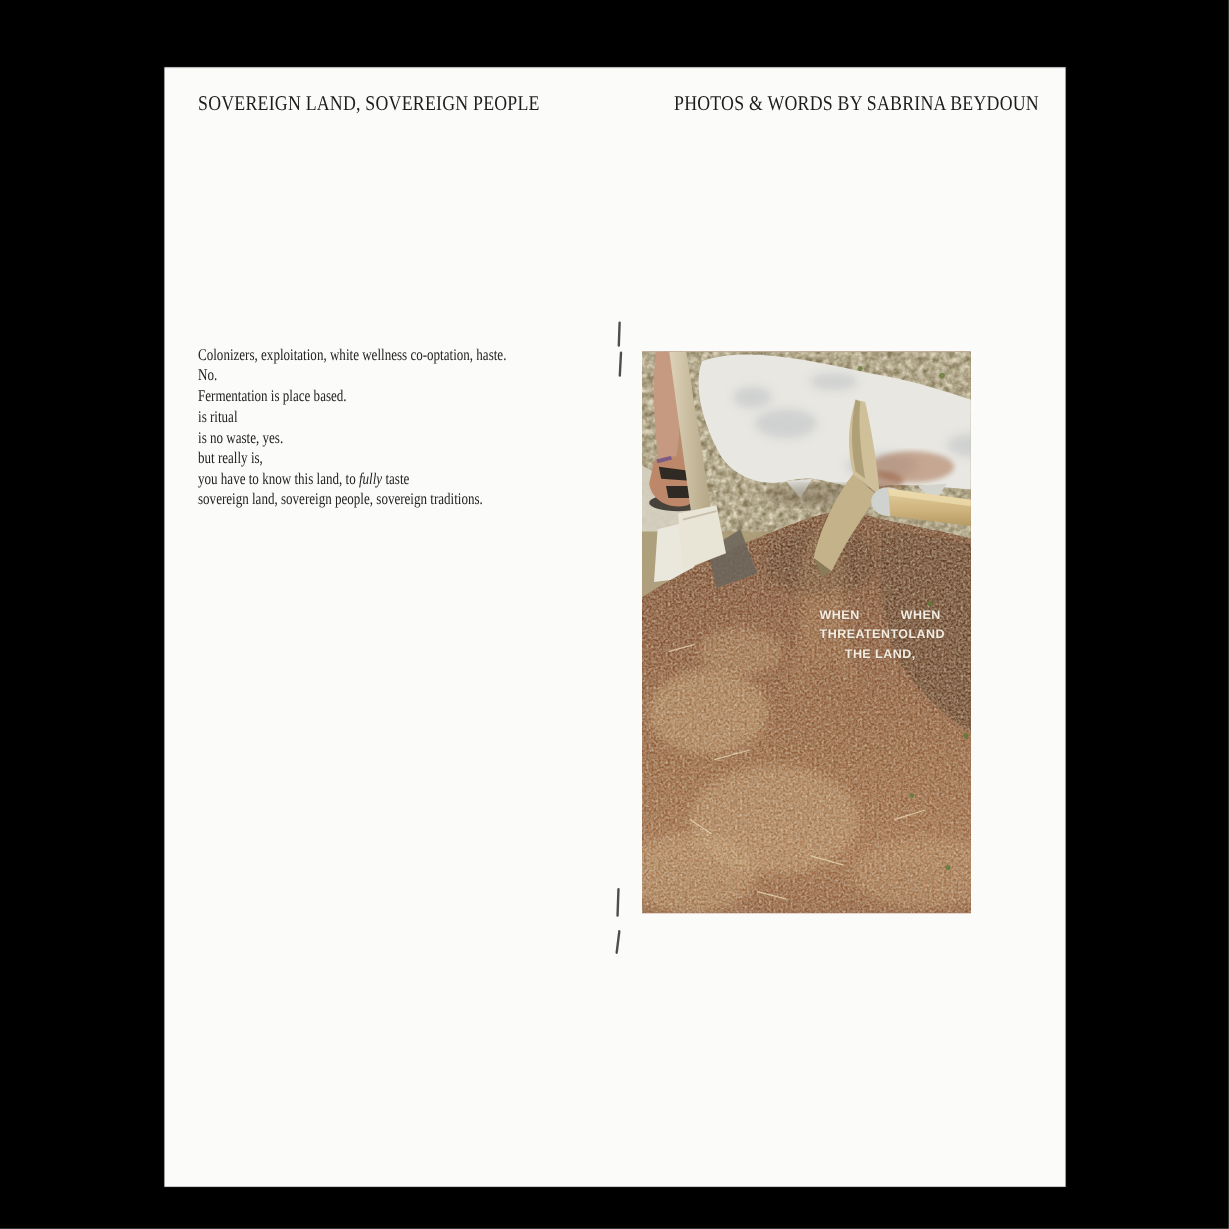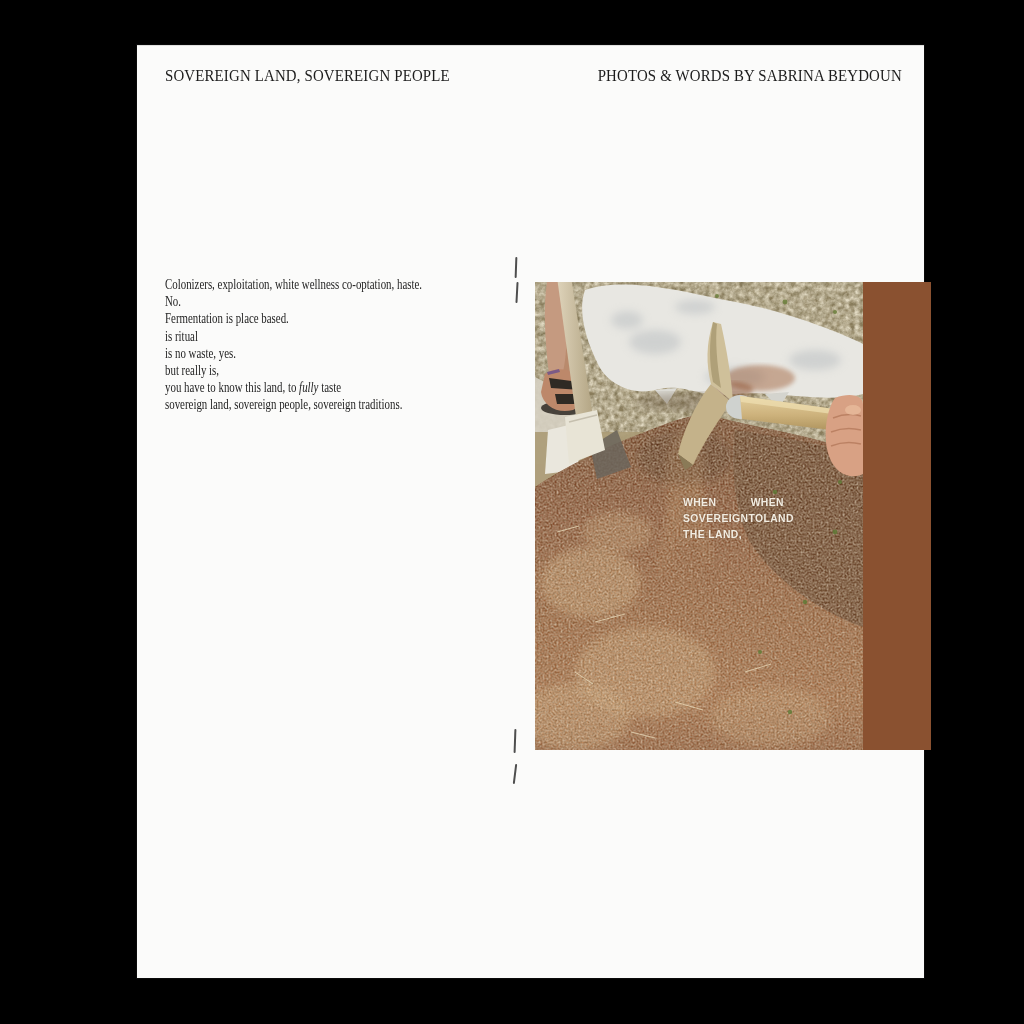--- a/index.html
+++ b/index.html
@@ -2,56 +2,55 @@
 <html style="--canvas-bg: #000000; --paper: #fbfbfa; --ink: #1c1c1c; --overlay-text: #f2ede2; --dirt-mid: #9a5d36; --dirt-dark: #56301a; --cloth: #e8e7e2; --litter: #8b7d5a;"><head>
 <meta charset="utf-8">
 <style>
   html,body{margin:0;padding:0;}
   body{
     width:1024px;height:1024px;position:relative;overflow:hidden;
     background:var(--canvas-bg,#000000);
     font-family:"Liberation Serif", serif;
   }
   .page{
-    position:absolute;left:137px;top:45px;width:751px;height:933px;
+    position:absolute;left:137px;top:56px;width:751px;height:933px;
     background:var(--paper,#fbfbfa);
     box-shadow:0 0 0 1px rgba(255,255,255,0.04), inset 0 1px 0 rgba(0,0,0,0.10);
-    padding-left:36px;
   }
   .hdr{
     position:absolute;top:20px;font-size:17.5px;line-height:20px;
     color:var(--ink,#1c1c1c);white-space:nowrap;letter-spacing:.2px;
   }
   .hdr-left{left:28px;transform:scaleX(.85);transform-origin:left top;}
   .hdr-right{right:22px;transform:scaleX(.85);transform-origin:right top;}
   .poem{
     position:absolute;left:28px;top:231px;
     font-size:13.6px;line-height:17.2px;color:#232323;
     transform:scaleX(.8);transform-origin:left top;white-space:nowrap;
   }
   .poem em{font-style:italic;}
   .staple{position:absolute;width:2px;background:#4e4e4e;border-radius:1px;}
   #staple-t1{left:378px;top:212px;height:21px;transform:rotate(2deg);}
   #staple-t2{left:379px;top:237px;height:21px;transform:rotate(3deg);}
   #staple-b1{left:377px;top:684px;height:24px;transform:rotate(2deg);}
   #staple-b2{left:377px;top:719px;height:20px;transform:rotate(7deg);}
   .photo{
-    position:absolute;left:398px;top:237px;width:396px;height:468px;
+    position:absolute;left:398px;top:237px;width:274px;height:468px;
     overflow:hidden;background:#8a5130;
   }
   .photo svg{display:block;}
   .overlay{
     position:absolute;left:148px;top:213px;width:101px;
     color:var(--overlay-text,#f2ede2);
     font-family:"Liberation Sans", sans-serif;font-weight:bold;
     font-size:10.4px;letter-spacing:.4px;line-height:16.2px;
     text-shadow:0 0 2px rgba(60,30,10,.35);
   }
   .oline{display:flex;justify-content:space-between;}
-  .oline.last{justify-content:flex-start;}
+  .oline.last{justify-content:center;}
 </style>
 </head>
 <body>
 
 <div class="page">
 
   <div class="hdr hdr-left">SOVEREIGN LAND, SOVEREIGN PEOPLE</div>
   <div class="hdr hdr-right">PHOTOS &amp; WORDS BY SABRINA BEYDOUN</div>
 
   <div class="poem">
@@ -235,21 +234,21 @@
         <ellipse cx="318" cy="128" rx="8" ry="5" fill="#e8bb9c" opacity="0.8"></ellipse>
       </g>
     </svg>
 
     <div class="overlay">
       <div class="oline">
           <span>WHEN</span>
           <span>WHEN</span>
         </div>
       <div class="oline">
-          <span>SOVEREIGN</span>
+          <span>THREATEN</span>
           <span>TO</span>
           <span>LAND</span>
         </div>
       <div class="oline last">
           <span>THE LAND,</span>
         </div>
     </div>
   </div>
 
 </div>

